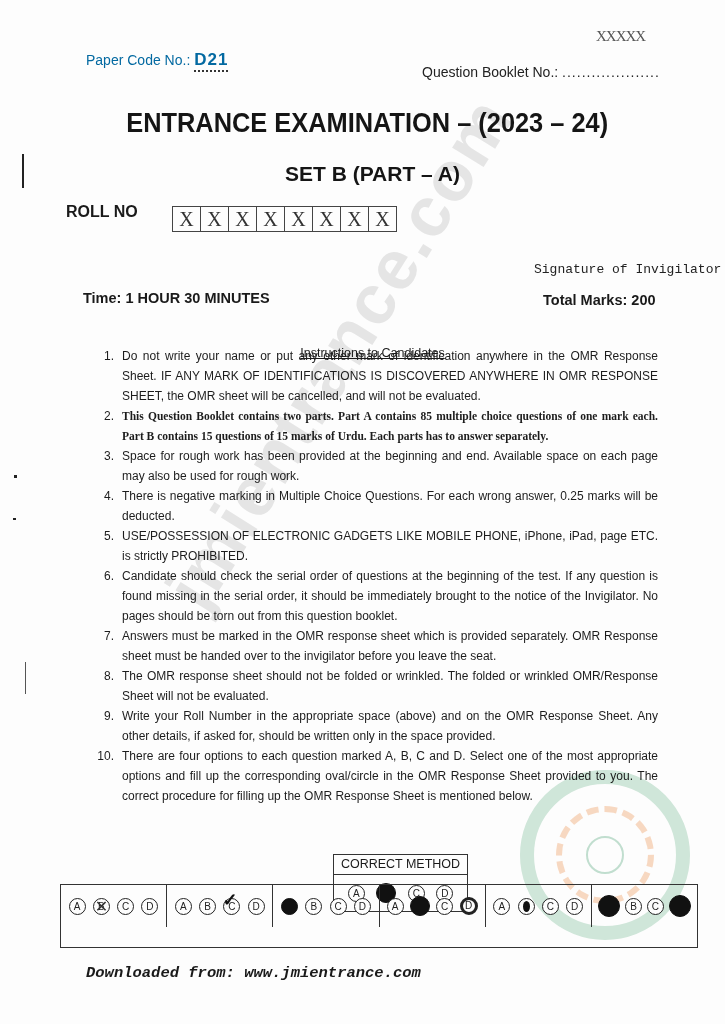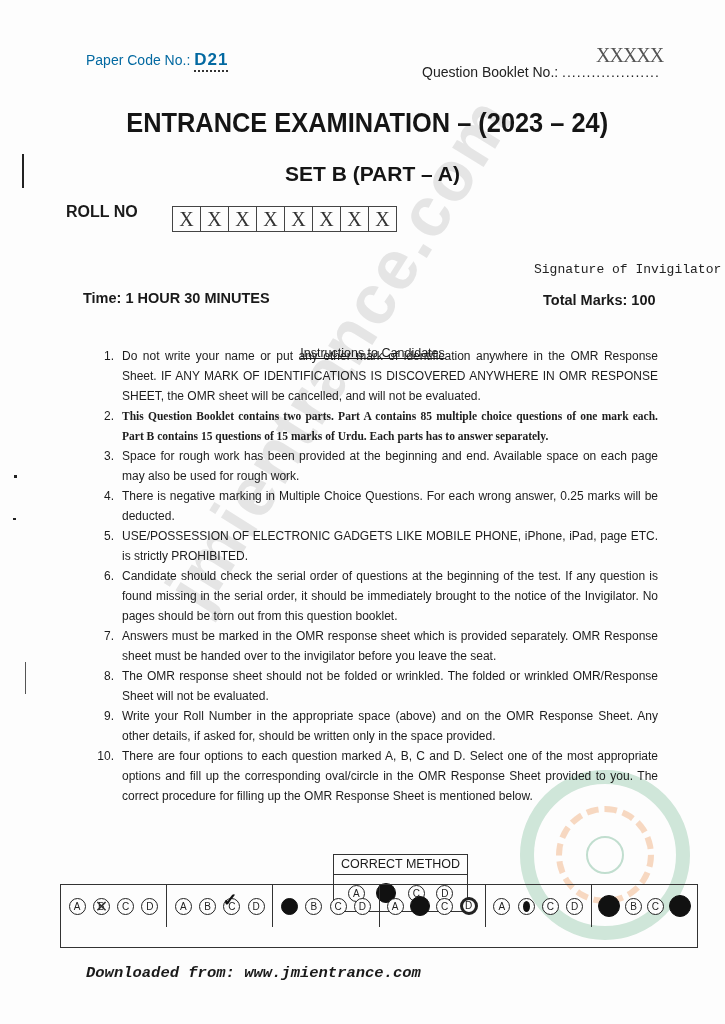--- a/index.html
+++ b/index.html
@@ -6,21 +6,21 @@
     body {
       width: 725px; height: 1024px; position: relative; overflow: hidden;
       background: #fdfdfd; color: #1a1a1a;
       font-family: "Liberation Sans", sans-serif;
     }
     .abs { position: absolute; }
     .paper-code { left: 86px; top: 50px; font-size: 14px; color: #0369a1; }
     .paper-code b { font-size: 17px; letter-spacing: 1px; border-bottom: 2px dotted #333; padding-bottom: 1px; }
     .booklet-no { left: 422px; top: 64px; font-size: 14px; color: #222; }
     .booklet-no .dots { letter-spacing: 1px; }
-    .xxxxx { left: 596px; top: 44px; font-family: "Liberation Serif", serif; font-size: 20px; color: #555; letter-spacing: -1px; }
+    .xxxxx { left: 596px; top: 28px; font-family: "Liberation Serif", serif; font-size: 15px; color: #555; letter-spacing: -1px; }
     .title { left: 0; width: 725px; top: 108px; text-align: center; font-weight: bold; font-size: 27px; color: #151515; padding-left: 10px; box-sizing: border-box; transform: scaleX(0.94); }
     .subtitle { left: 0; width: 725px; top: 162px; text-align: center; font-weight: bold; font-size: 21px; color: #151515; padding-left: 20px; box-sizing: border-box; }
     .roll-label { left: 66px; top: 203px; font-weight: bold; font-size: 16px; }
     .roll-boxes { left: 172px; top: 206px; display: flex; border: 1px solid #444; }
     .roll-box { width: 27px; height: 24px; border-right: 1px solid #444; font-family: "Liberation Serif", serif; font-size: 20px; line-height: 24px; text-align: center; color: #333; position: relative; }
     .roll-box:last-child { border-right: none; }
     .sig { left: 534px; top: 262px; font-size: 13px; color: #222; font-family: Liberation Mono, monospace; }
     .time { left: 83px; top: 290px; font-weight: bold; font-size: 14.5px; }
     .marks { left: 543px; top: 292px; font-weight: bold; font-size: 14.5px; }
     .instr-head { left: 0; width: 725px; top: 322px; text-align: center; font-size: 12.5px; text-decoration: underline; padding-left: 20px; box-sizing: border-box; margin-top: 24px; }
@@ -86,21 +86,21 @@
   <div class="roll-box">X</div>
   <div class="roll-box">X</div>
   <div class="roll-box">X</div>
   <div class="roll-box">X</div>
   <div class="roll-box">X</div>
   <div class="roll-box">X</div>
 </div>
 
 <div class="abs sig">Signature of Invigilator</div>
 <div class="abs time">Time: 1 HOUR 30 MINUTES</div>
-<div class="abs marks">Total Marks: 100</div>
+<div class="abs marks">Total Marks: 200</div>
 
 <div class="abs instr-head">Instructions to Candidates</div>
 
 <div class="abs list">
   <div class="item">
     <span class="num">1.</span>
     <span class="txt">Do not write your name or put any other mark of identification anywhere in the OMR Response Sheet. IF ANY MARK OF IDENTIFICATIONS IS DISCOVERED ANYWHERE IN OMR RESPONSE SHEET, the OMR sheet will be cancelled, and will not be evaluated.</span>
   </div>
   <div class="item serif">
     <span class="num">2.</span>

